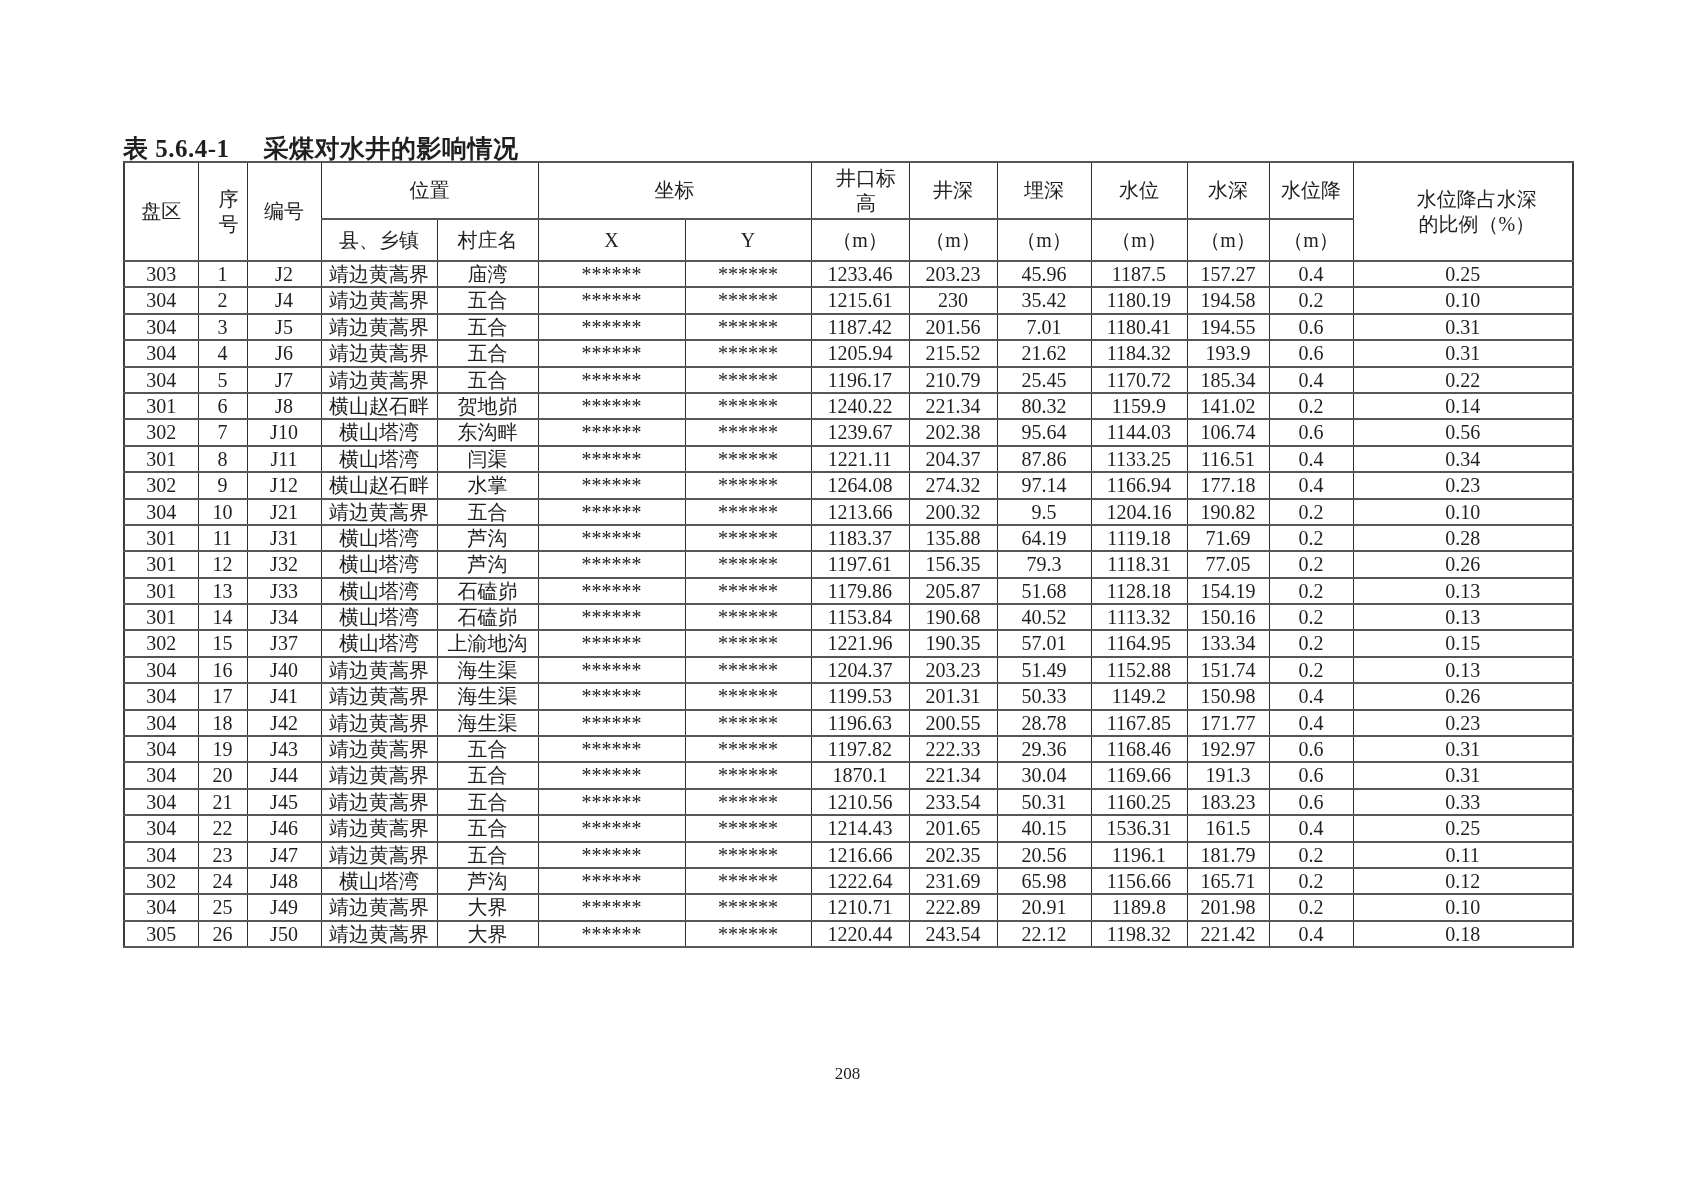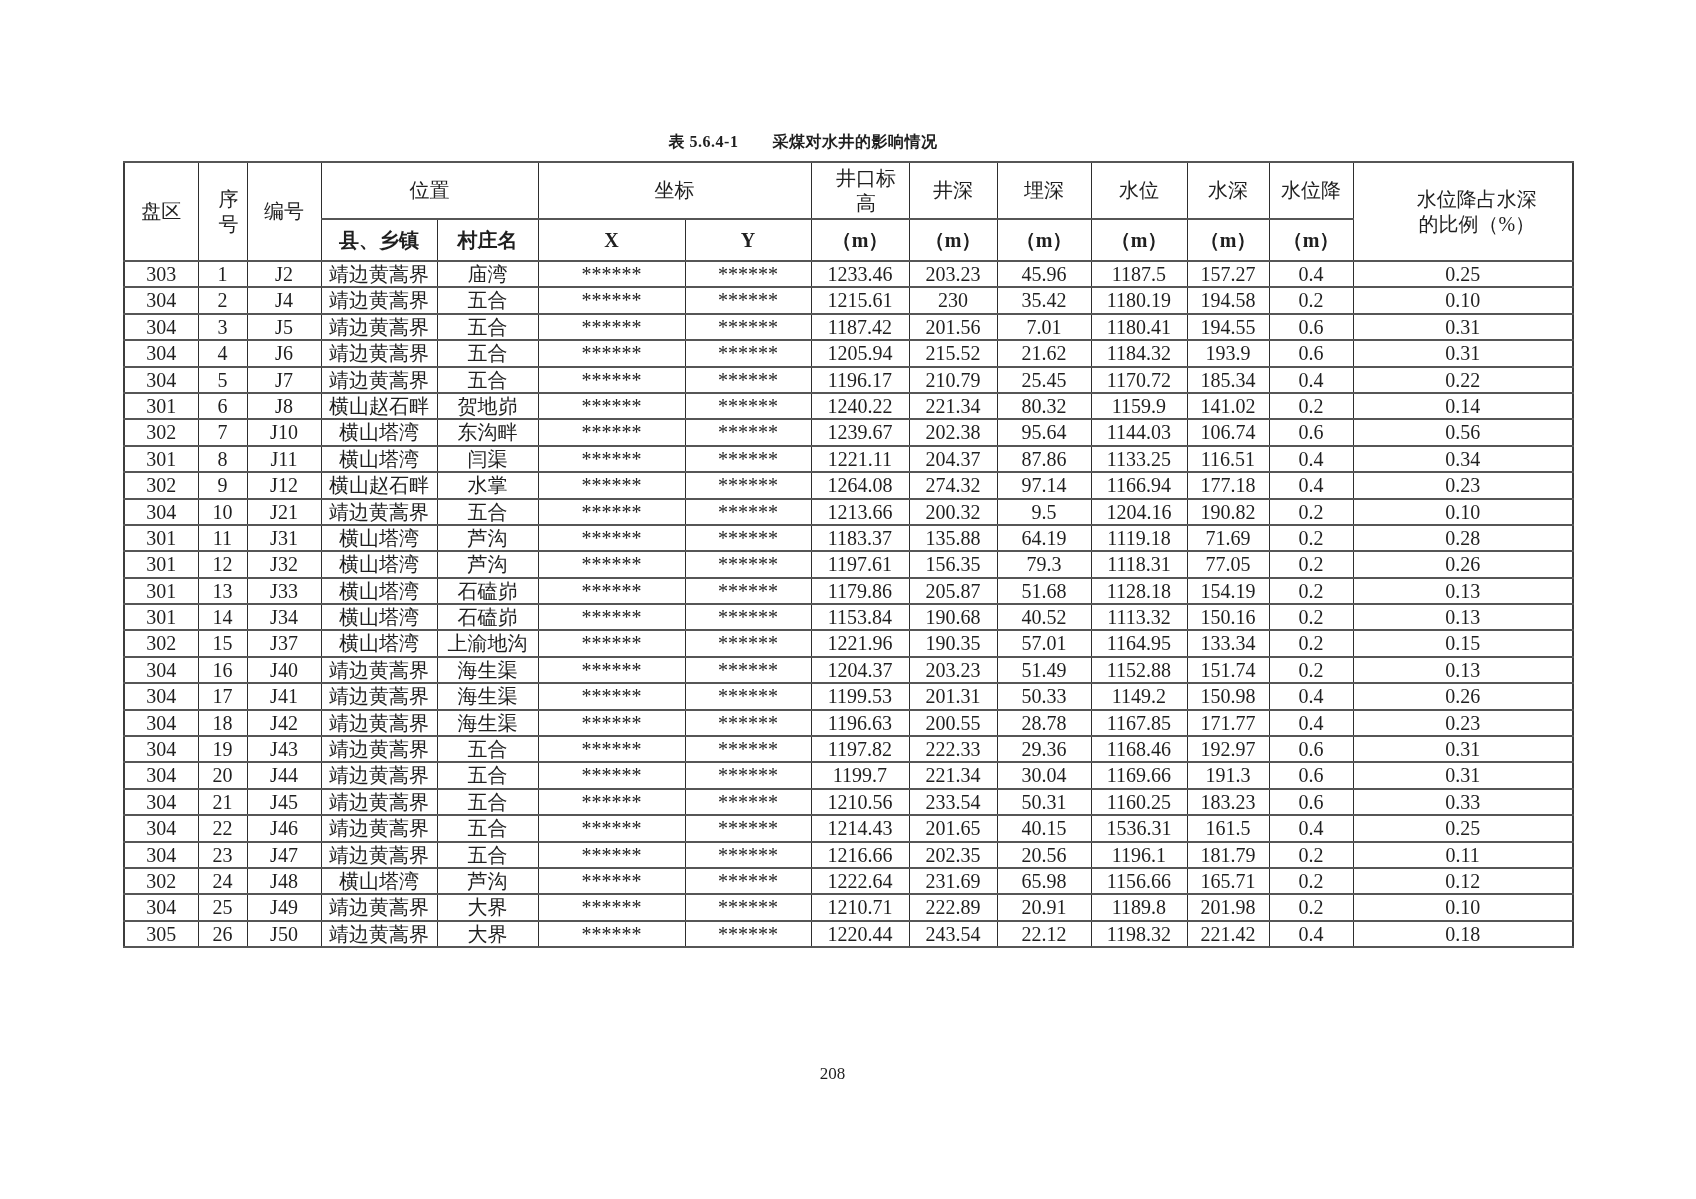--- a/index.html
+++ b/index.html
@@ -8,22 +8,21 @@
     background: #ffffff;
     font-family: "Liberation Serif", "DejaVu Serif", serif;
     color: #1f1f1f;
     overflow: hidden;
   }
   .page { position: relative; width: 1696px; height: 1199px; background: #ffffff; }
 
   .doc-title {
     position: absolute;
     left: 123px; top: 132px; width: 1360px;
-    text-align: center;
-    font-size: 16px;
+    font-size: 25px;
     font-weight: bold;
     letter-spacing: 0.5px;
     white-space: nowrap;
   }
   .doc-title .gap { display: inline-block; width: 34px; }
 
   table.well-table {
     position: absolute;
     left: 123px; top: 161px;
     width: 1449px;
@@ -39,33 +38,33 @@
     text-align: center;
     vertical-align: middle;
     font-weight: normal;
     font-size: 20px;
     line-height: 1.22;
     overflow: hidden;
   }
   table.well-table { border: 2px solid #3c3c3c; }
 
   thead tr.hrow1 th { height: 57px; }
-  thead tr.hrow2 th { height: 42px; font-weight: bold; }
+  thead tr.hrow2 th { height: 42px; }
   tbody td { height: 25.2px; font-size: 19px; padding: 0 2px; white-space: nowrap; }
 
   .wrap { white-space: pre-line; padding-left: 12px; }
   th.ratio-head {
     text-align: left;
     padding-left: 28px;
     white-space: pre-line;
     font-size: 20px;
   }
   .page-number {
     position: absolute;
-    left: 108px; top: 1064px; width: 1449px;
+    left: 123px; top: 1064px; width: 1449px;
     text-align: center;
     font-size: 17px;
   }
 </style>
 </head>
 <body>
 
 <div class="page">
 
   <div class="doc-title">
@@ -426,21 +425,21 @@
           <td>0.31</td>
         </tr>
         <tr>
           <td>304</td>
           <td>20</td>
           <td>J44</td>
           <td>靖边黄蒿界</td>
           <td>五合</td>
           <td>******</td>
           <td>******</td>
-          <td>1199.7</td>
+          <td>1870.1</td>
           <td>221.34</td>
           <td>30.04</td>
           <td>1169.66</td>
           <td>191.3</td>
           <td>0.6</td>
           <td>0.31</td>
         </tr>
         <tr>
           <td>304</td>
           <td>21</td>

